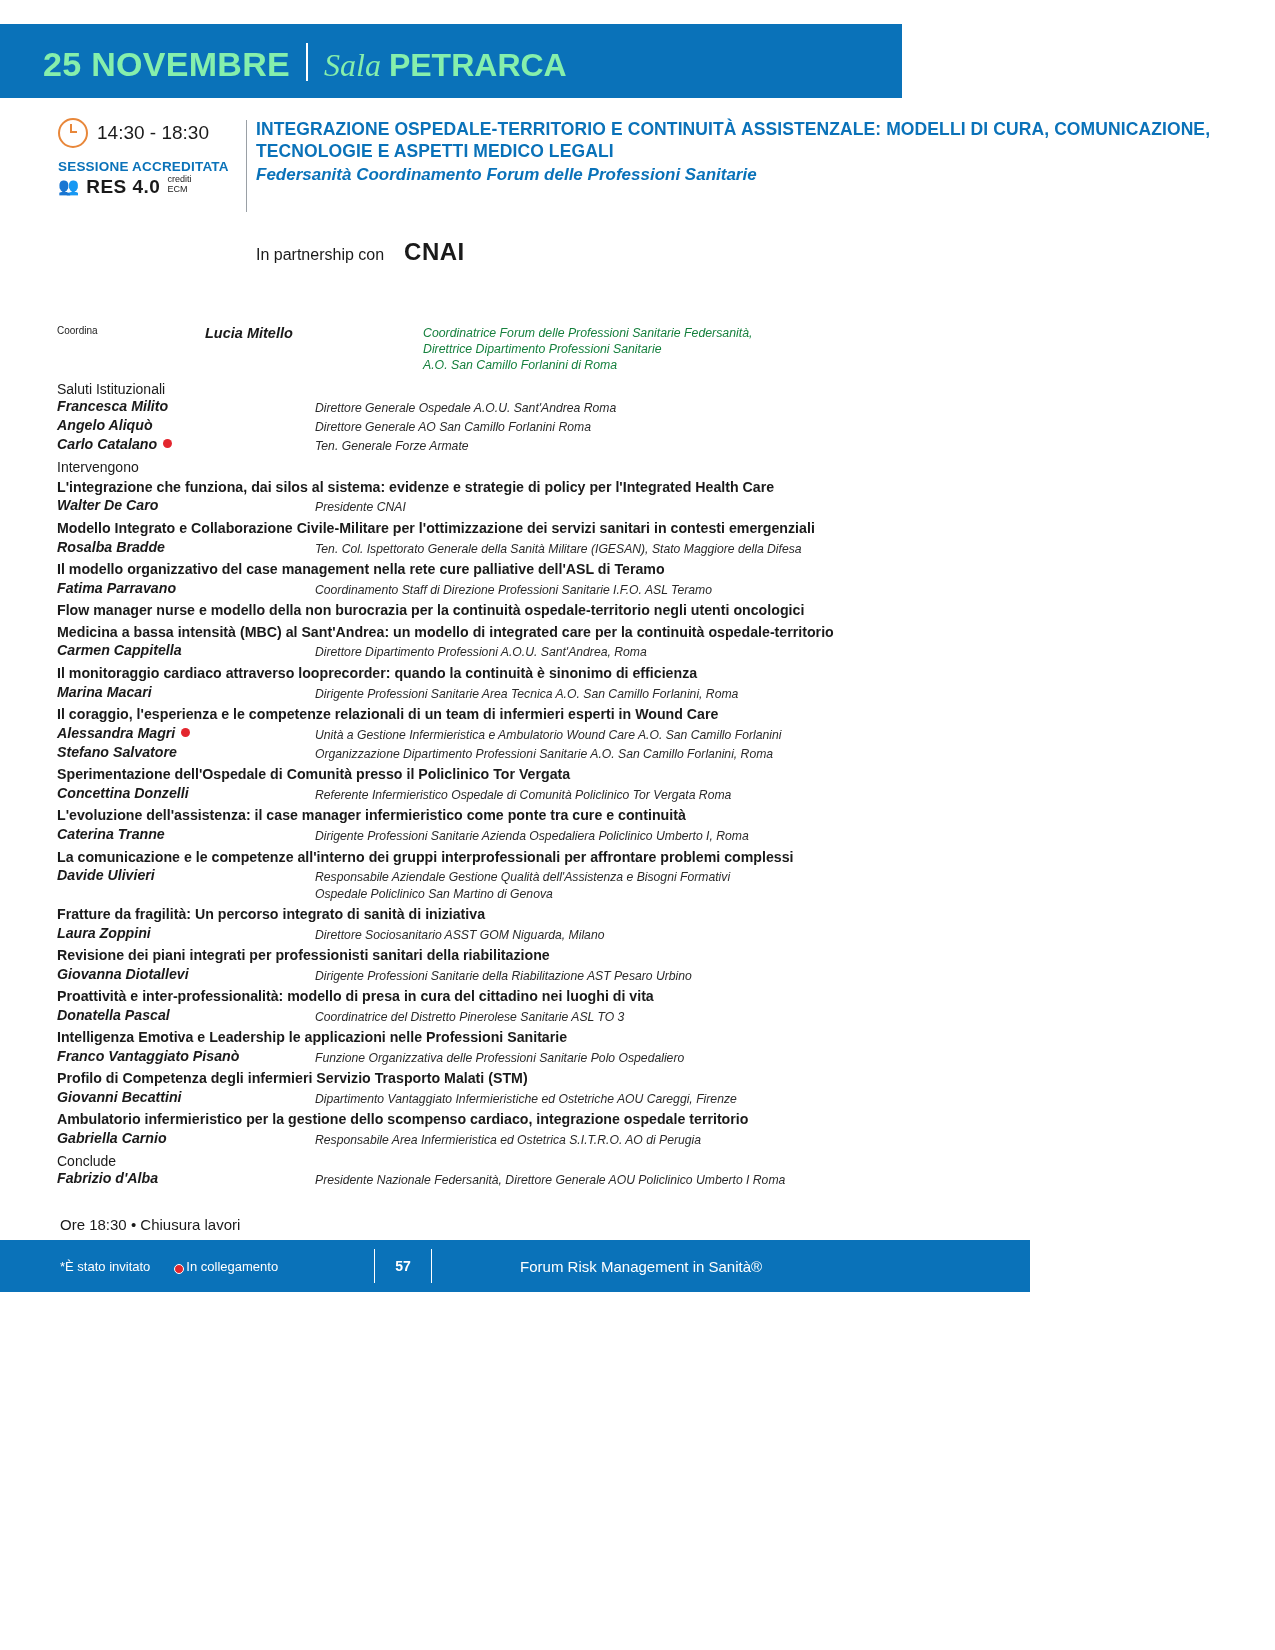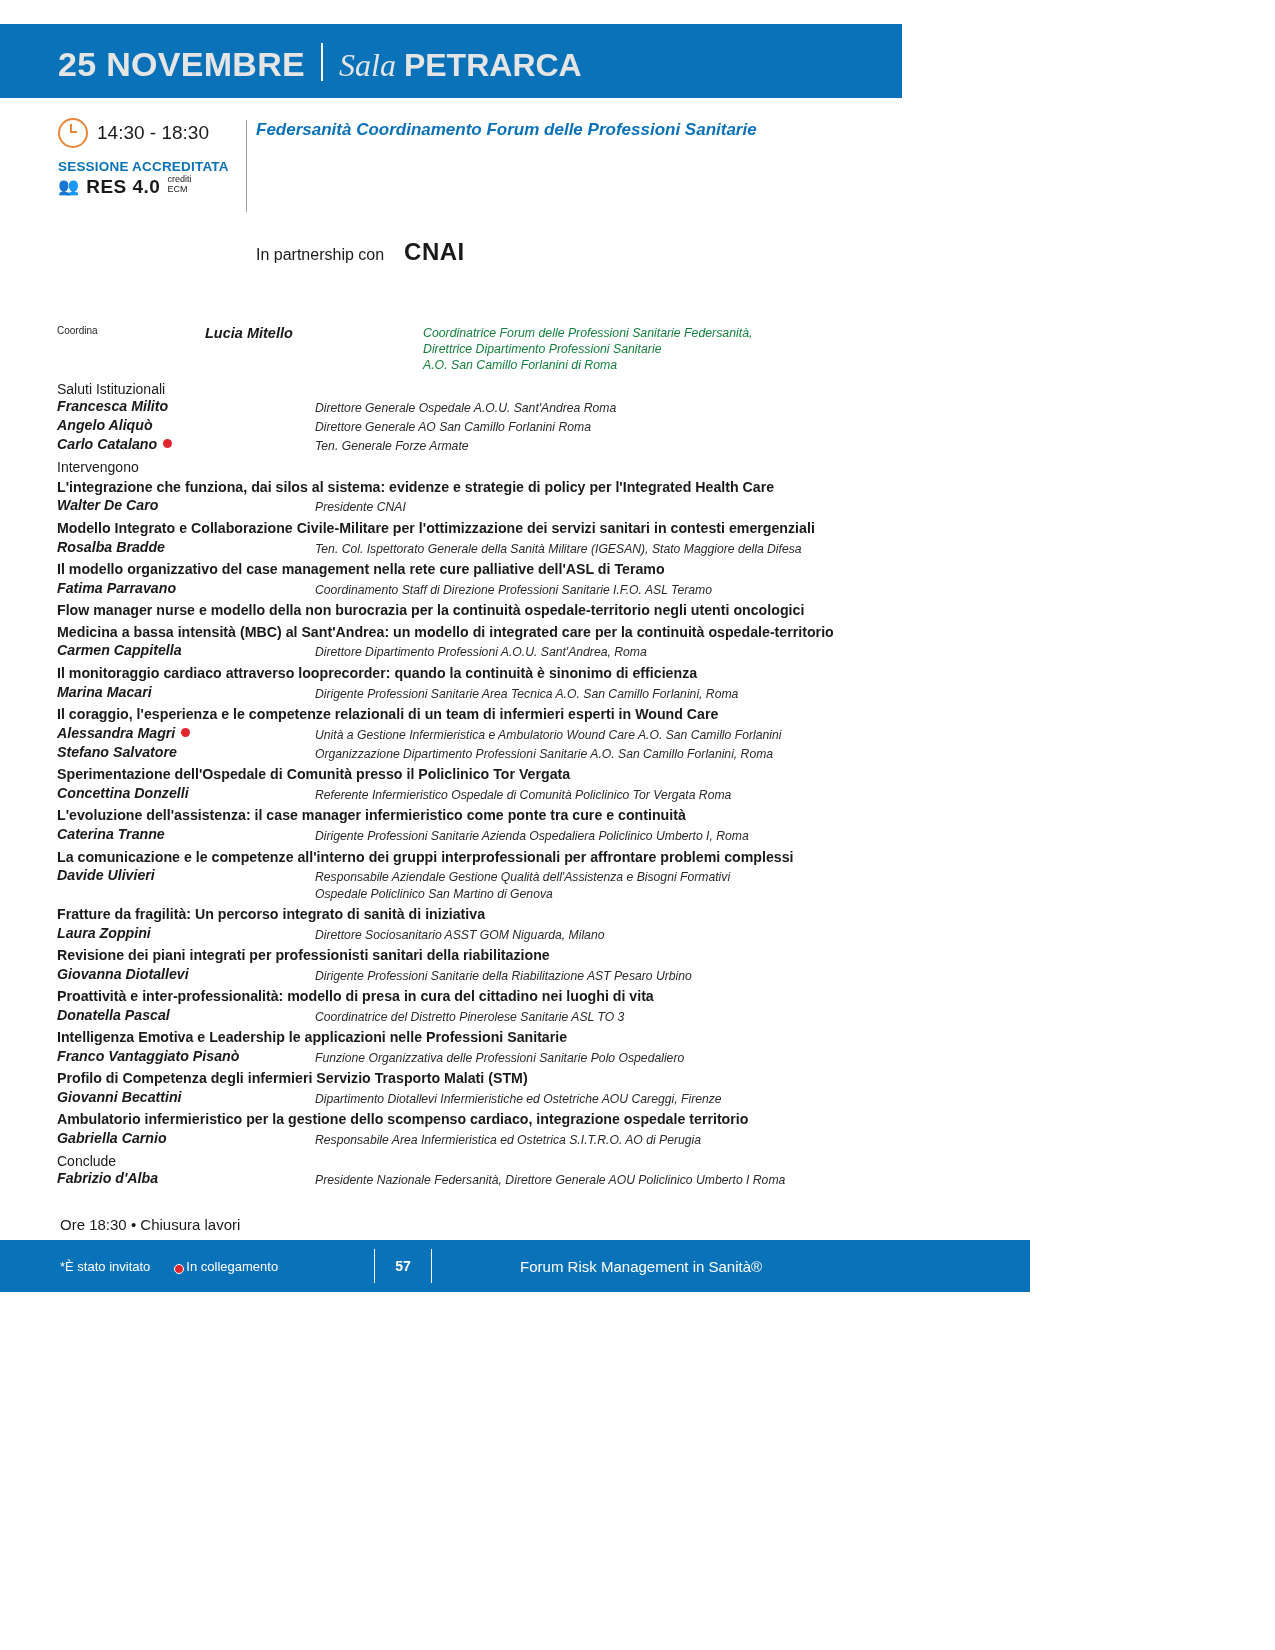--- a/index.html
+++ b/index.html
@@ -28,22 +28,22 @@
     top: 24px;
     width: 902px;
     height: 74px;
     background: #0a72b9;
     display: flex;
     align-items: center;
   }
   .header-inner {
     display: flex;
     align-items: baseline;
-    padding-left: 58px;
-    color: #e5e5e5;
+    padding-left: 43px;
+    color: #86efac;
     text-align: right;
   }
   .header-date {
     font-size: 34px;
     font-weight: bold;
     letter-spacing: 0.3px;
   }
   .header-sep {
     width: 2px;
     height: 38px;
@@ -353,20 +353,21 @@
         <span class="people-icon">👥</span>
         <span class="res-label">RES  4.0</span>
         <span class="ecm-stack">
           <span>crediti</span><br>
           <span>ECM</span>
         </span>
       </div>
     </div>
     <div class="vline"></div>
     <div class="info-right">
+      <div class="session-title">INTEGRAZIONE OSPEDALE-TERRITORIO E CONTINUITÀ ASSISTENZALE: MODELLI DI CURA, COMUNICAZIONE, TECNOLOGIE E ASPETTI MEDICO LEGALI</div>
       <div class="session-sub">Federsanità Coordinamento Forum delle Professioni Sanitarie</div>
     </div>
   </div>
 
   <div class="partner-row">
     <span class="partner-label">In partnership con</span>
     <span class="partner-name">CNAI</span>
   </div>
 
   <div class="program">
@@ -481,21 +482,21 @@
 
     <div class="talk-title">Intelligenza Emotiva e Leadership le applicazioni nelle Professioni Sanitarie</div>
     <div class="name-aff">
       <span class="speaker-name"><span>Franco Vantaggiato Pisanò</span></span>
       <span class="speaker-aff">Funzione Organizzativa delle Professioni Sanitarie Polo Ospedaliero</span>
     </div>
 
     <div class="talk-title">Profilo di Competenza degli infermieri Servizio Trasporto Malati (STM)</div>
     <div class="name-aff">
       <span class="speaker-name"><span>Giovanni Becattini</span></span>
-      <span class="speaker-aff">Dipartimento Diotallevi Infermieristiche ed Ostetriche AOU Careggi, Firenze</span>
+      <span class="speaker-aff">Dipartimento Vantaggiato Infermieristiche ed Ostetriche AOU Careggi, Firenze</span>
     </div>
 
     <div class="talk-title">Ambulatorio infermieristico per la gestione dello scompenso cardiaco, integrazione ospedale territorio</div>
     <div class="name-aff">
       <span class="speaker-name"><span>Gabriella Carnio</span></span>
       <span class="speaker-aff">Responsabile Area Infermieristica ed Ostetrica S.I.T.R.O. AO di Perugia</span>
     </div>
 
     <div class="spacer-xs"></div>
 

